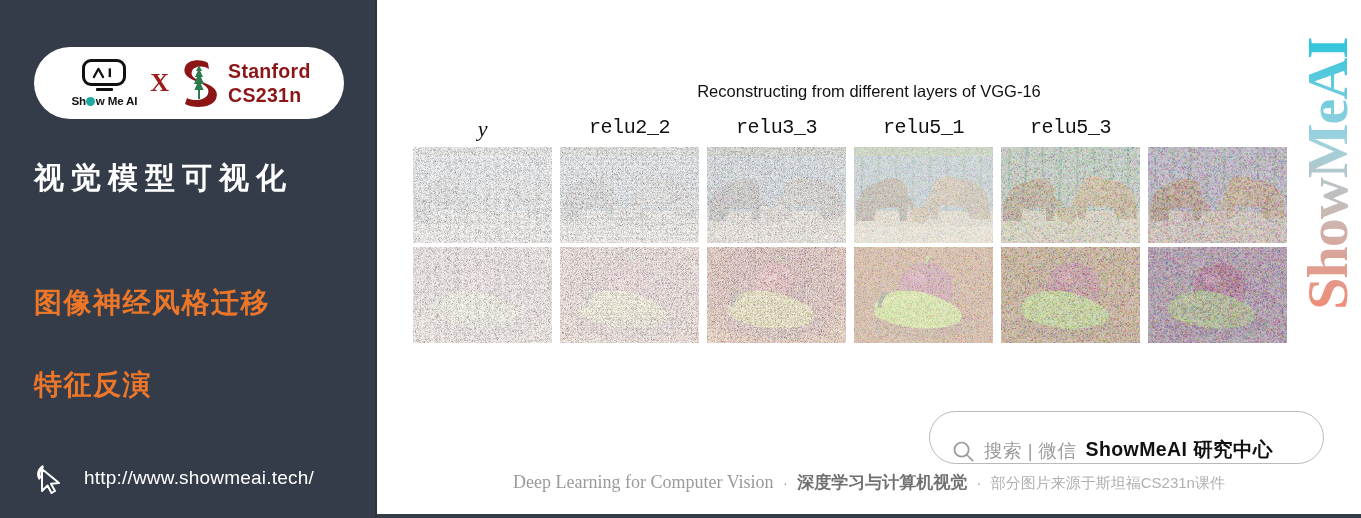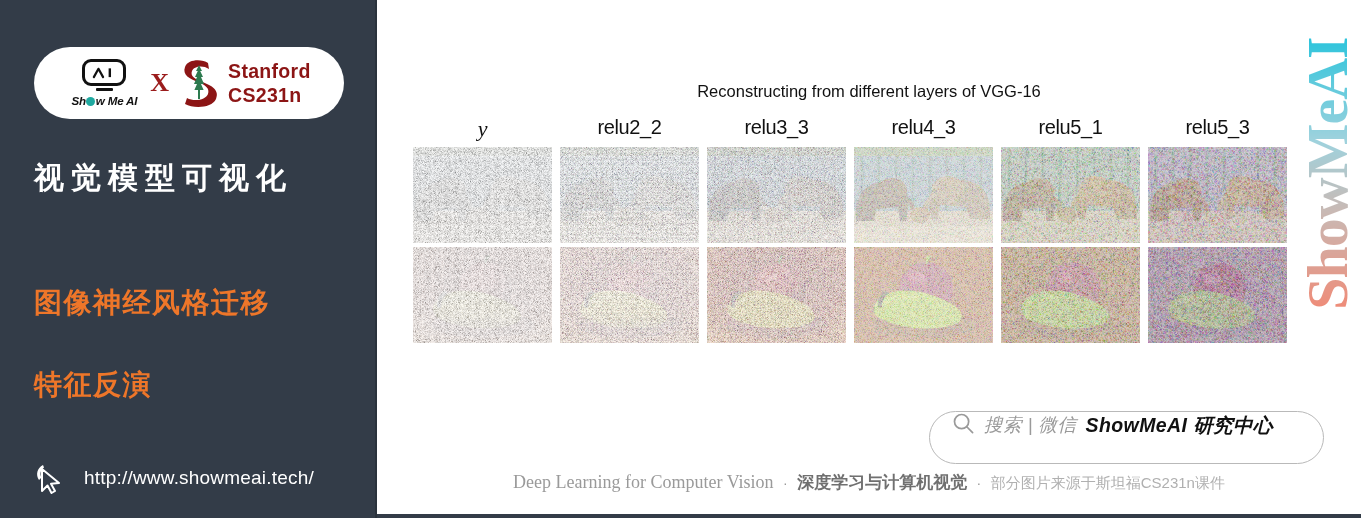--- a/index.html
+++ b/index.html
@@ -38,21 +38,21 @@
     display: flex; align-items: center; justify-content: center;
     gap: 4px;
   }
   .smai-screen svg { display:block; }
   .smai-stand {
     width: 17px; height: 3.2px; background: #111; margin-top: 2.4px; border-radius: 1px;
   }
   .smai-word {
     font-size: 11.6px; font-weight: bold; color: #111;
     margin-top: 3px; letter-spacing: -0.2px;
-    display: flex; align-items: center; font-style: italic;
+    display: flex; align-items: center;
   }
   .smai-globe {
     display:inline-block; width: 9px; height: 9px; border-radius: 50%;
     background: #1fa9a0; margin: 0 0.5px; position: relative; top: 1px;
   }
   .logo-x { font-size: 26px; font-weight: bold; color: #9b1c1c; font-family: "Liberation Serif", serif; }
   .stanford-block { display: flex; align-items: center; gap: 8px; }
   .stanford-mark { width: 42px; height: 52px; }
   .stanford-text {
     font-family: Liberation Sans, sans-serif;
@@ -94,21 +94,21 @@
   .fig-title {
     position: absolute; top: 82px; left: 0; width: 984px;
     text-align: center;
     font-size: 16.5px; color: #111; white-space: nowrap;
   }
 
   .grid-wrap { position: absolute; left: 36px; top: 116px; }
   .col-labels { display: flex; gap: 8px; }
   .col-label {
     width: 139px; text-align: center;
-    font-family: Liberation Sans, sans-serif;
+    font-family: Liberation Mono, monospace;
     font-size: 20px; color: #111; letter-spacing: -0.4px;
     padding-bottom: 5px;
   }
   .col-label.italic {
     font-family: "Liberation Serif", "DejaVu Serif", serif;
     font-style: italic; font-size: 22px;
   }
   .img-row { display: flex; gap: 8px; }
   .img-row + .img-row { margin-top: 4px; }
   .cell { width: 139px; height: 96px; overflow: hidden; position: relative; }
@@ -137,22 +137,22 @@
     margin-top: 118px;
   }
 
   
   .search-pill {
     position: absolute; left: 552px; top: 411px;
     width: 395px; height: 53px;
     border: 1.6px solid #b9b9b9;
     border-radius: 27px;
     background: #fff;
-    display: flex; align-items: flex-start;
-    padding-left: 22px; gap: 9px; font-style: italic;
+    display: flex; align-items: flex-end;
+    padding-left: 22px; gap: 9px;
   }
   .search-icon { width: 23px; height: 23px; flex: 0 0 23px; }
   .search-gray { color: #9a9a9a; font-size: 18.5px; letter-spacing: 0.5px; }
   .search-bold { color: #111; font-size: 19.5px; font-weight: bold; letter-spacing: 0.4px; }
 
   
   .footer {
     position: absolute; left: 0; bottom: 20px; width: 984px;
     text-align: center; white-space: nowrap;
   }
@@ -213,21 +213,20 @@
 <div class="main">
 
   <div class="fig-title">Reconstructing from different layers of VGG-16</div>
 
   <div class="grid-wrap">
 
     <div class="col-labels">
       <div class="col-label italic">y</div>
       <div class="col-label">relu2_2</div>
       <div class="col-label">relu3_3</div>
-      <div class="col-label">relu4_3</div>
       <div class="col-label">relu5_1</div>
       <div class="col-label">relu5_3</div>
     </div>
 
     <div class="img-row">
       <div class="cell">
           <svg viewBox="0 0 139 96" preserveAspectRatio="none">
         <defs>
           <linearGradient id="eSky" x1="0" y1="0" x2="0" y2="1">
             <stop offset="0" stop-color="#9db3c4"></stop>

